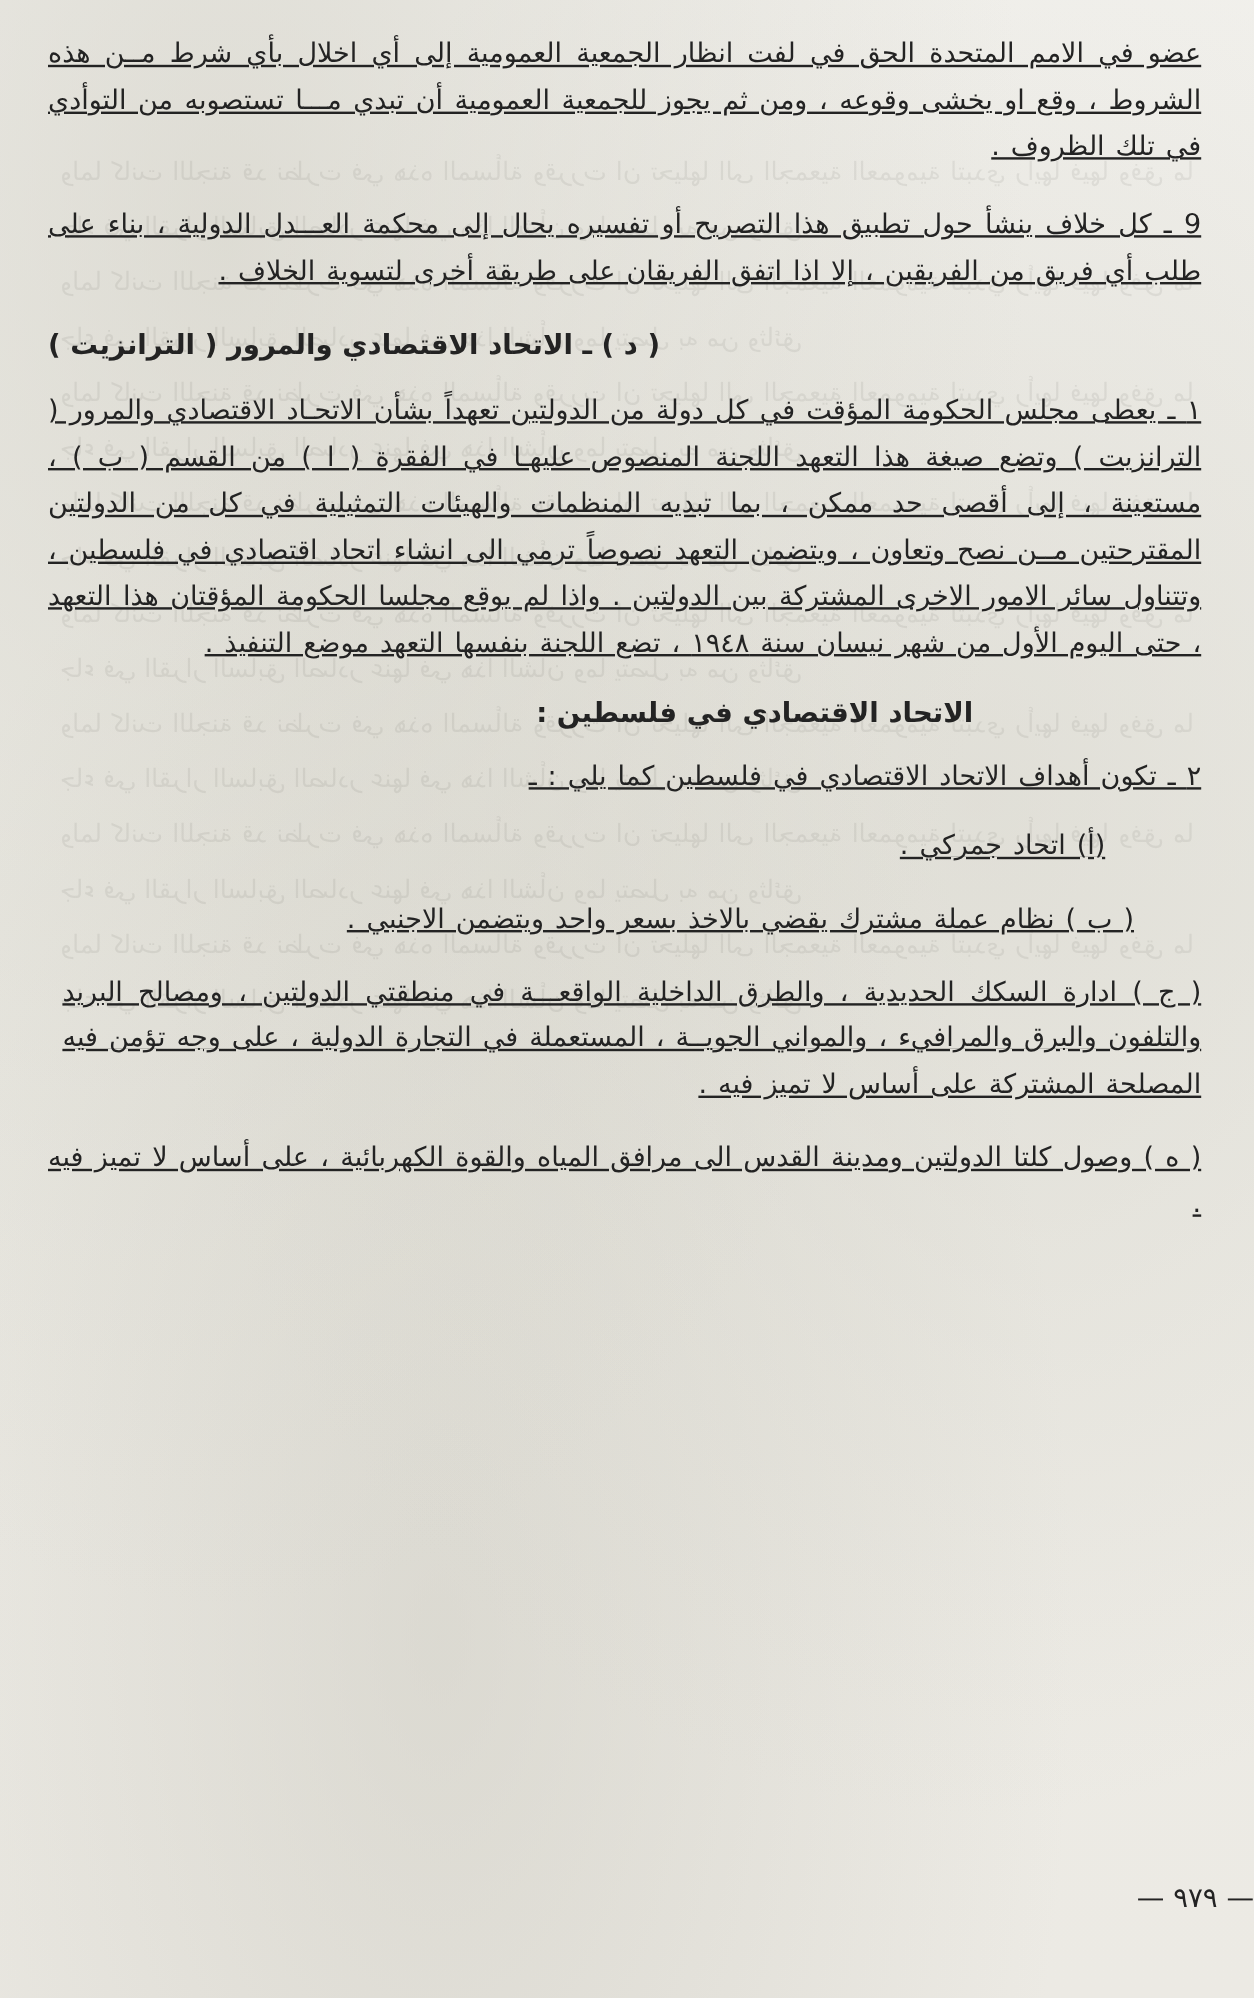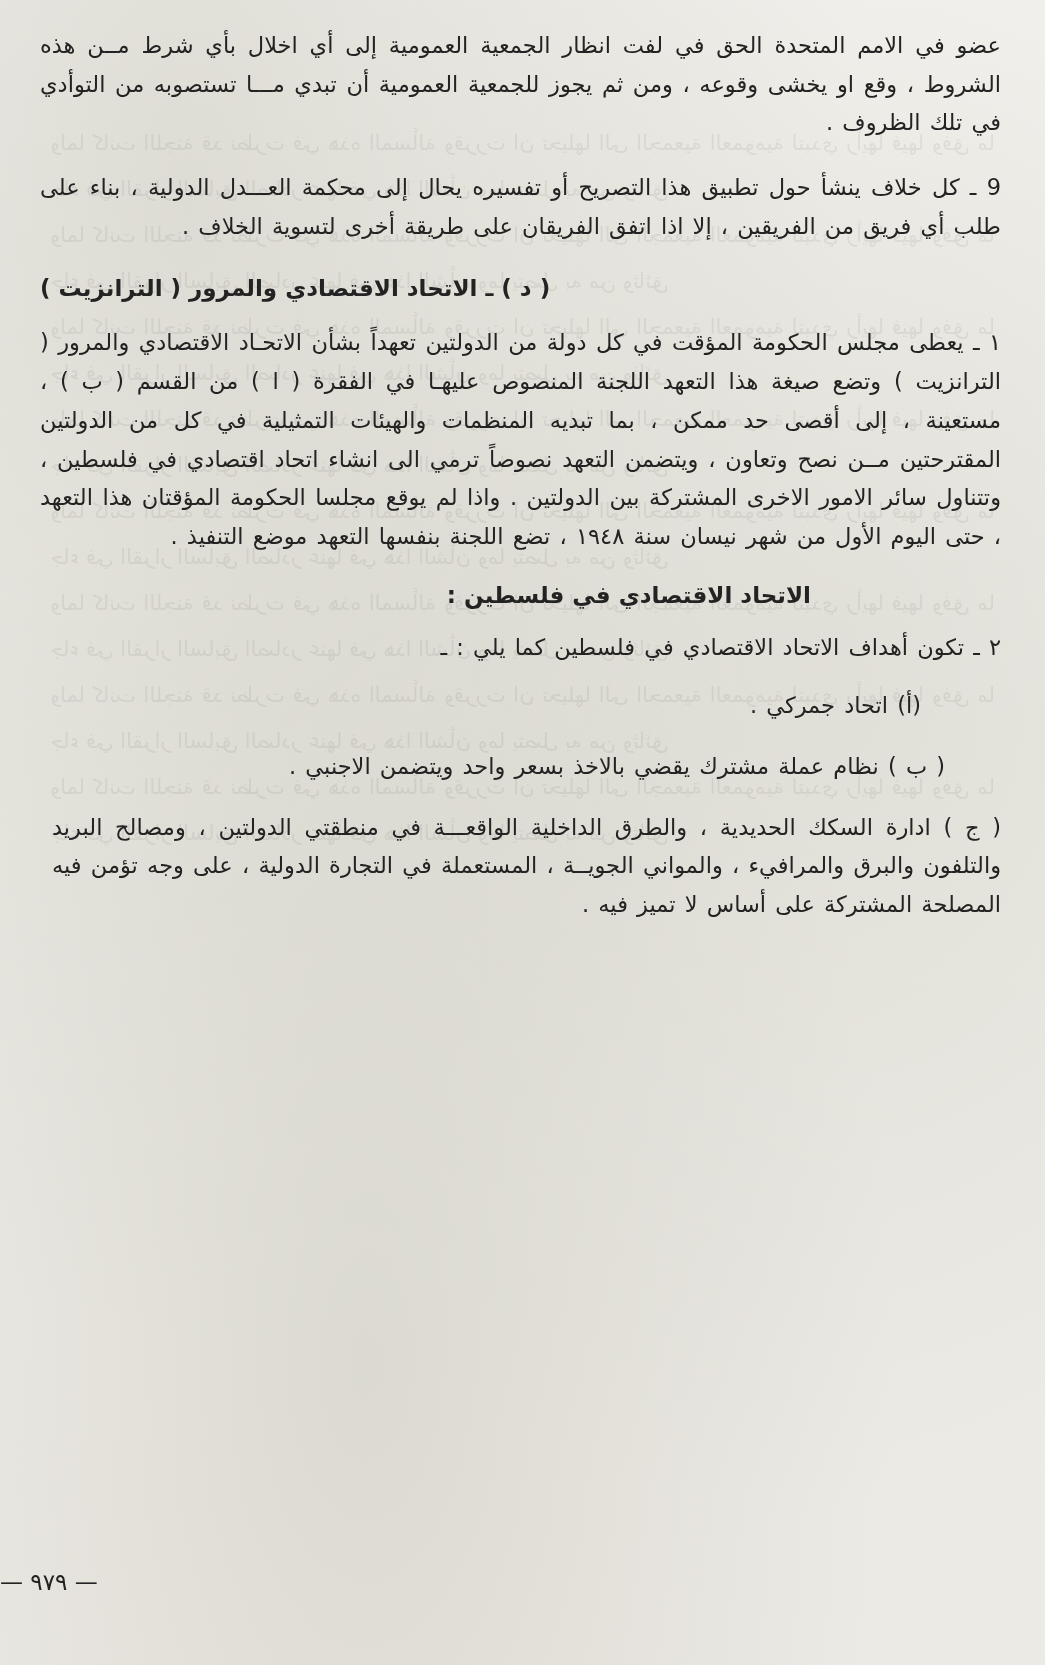--- a/index.html
+++ b/index.html
@@ -43,20 +43,21 @@
     position: relative;
     z-index: 2;
   }
   p {
     margin: 0 0 20px 0;
     font-size: 22.5px;
     line-height: 1.72;
     text-align: justify;
     text-justify: inter-word;
     word-spacing: 2px;
+    text-decoration: underline;
   }
   .heading {
     text-align: left;
     font-size: 23px;
     font-weight: bold;
     margin: 30px 0 22px 0;
     letter-spacing: 0.5px;
   }
   .subheading {
     font-size: 23px;
@@ -74,21 +75,21 @@
     padding-right: 40px;
   }
   .li-indent-1 { padding-right: 80px; }
   .li-indent-2 { padding-right: 56px; }
   .para-1 { margin-top: 0; }
   .page-number {
     position: absolute;
     bottom: 70px;
     left: 0;
     right: 0;
-    text-align: left;
+    text-align: right;
     font-size: 23px;
     letter-spacing: 2px;
     z-index: 3;
   }
   .spacer-sm { height: 6px; }
   .blurline { display:block; }
 </style>
 </head>
 <body>
 
@@ -121,18 +122,19 @@
 
     <p>٢ ـ تكون أهداف الاتحاد الاقتصادي في فلسطين كما يلي : ـ</p>
 
     <p class="list-item li-indent-1">(أ) اتحاد جمركي .</p>
 
     <p class="list-item li-indent-2">( ب ) نظام عملة مشترك يقضي بالاخذ بسعر واحد ويتضمن الاجنبي .</p>
 
     <p class="list-item" style="padding-right:0;margin-left:12px;">( ج ) ادارة السكك الحديدية ، والطرق الداخلية الواقعـــة في منطقتي الدولتين ، ومصالح البريد والتلفون والبرق والمرافيء ، والمواني الجويــة ، المستعملة في التجارة الدولية ، على وجه تؤمن فيه المصلحة المشتركة على أساس لا تميز فيه .</p>
 
 
+    <p class="list-item" style="padding-right:0;">( ه ) وصول كلتا الدولتين ومدينة القدس الى مرافق المياه والقوة الكهربائية ، على أساس لا تميز فيه .</p>
 
   </div>
 
   <div class="page-number">‎— ٩٧٩ —</div>
 
 </div>
 
 </body></html>

